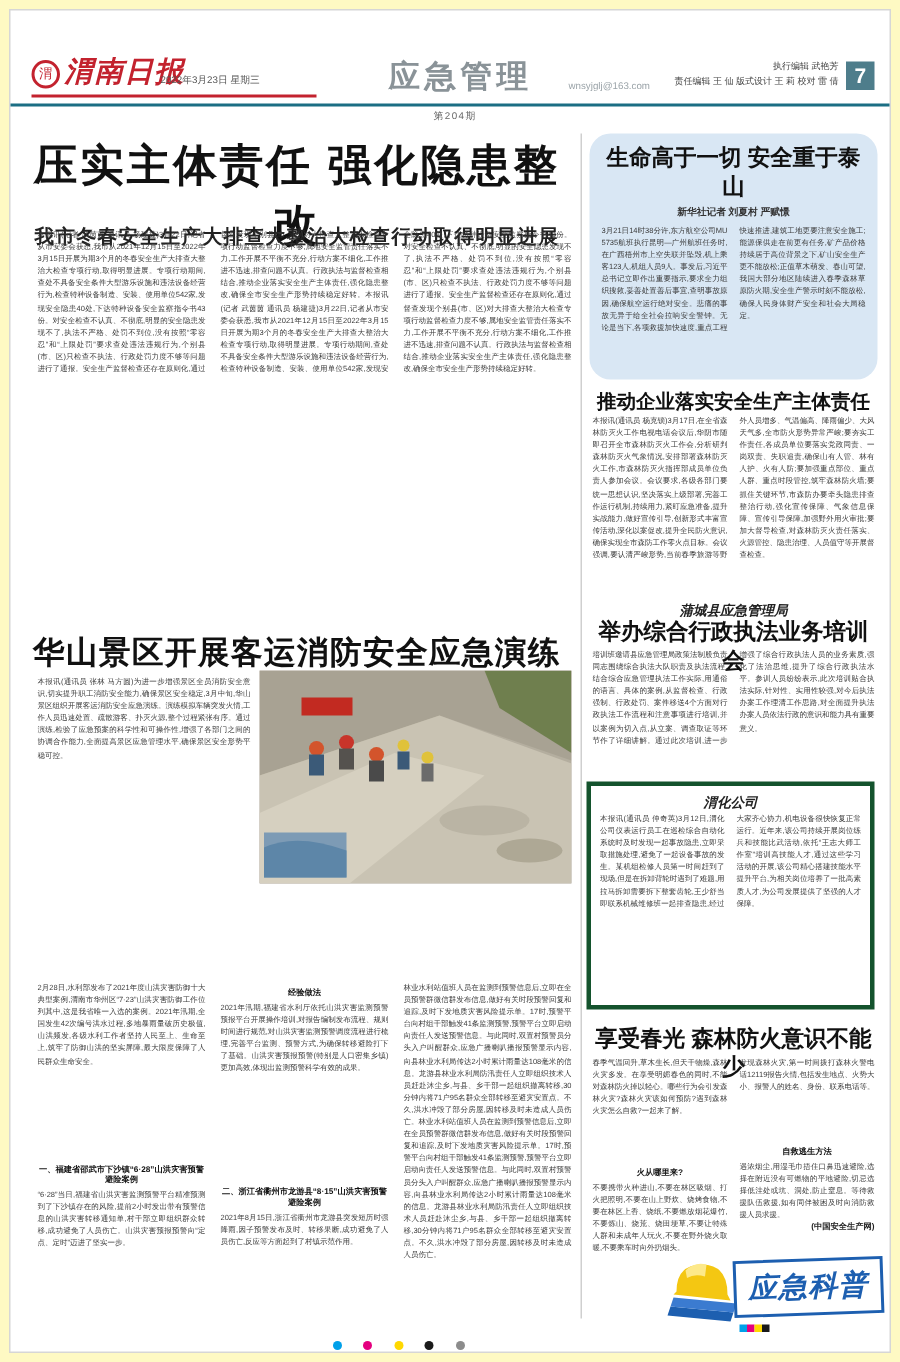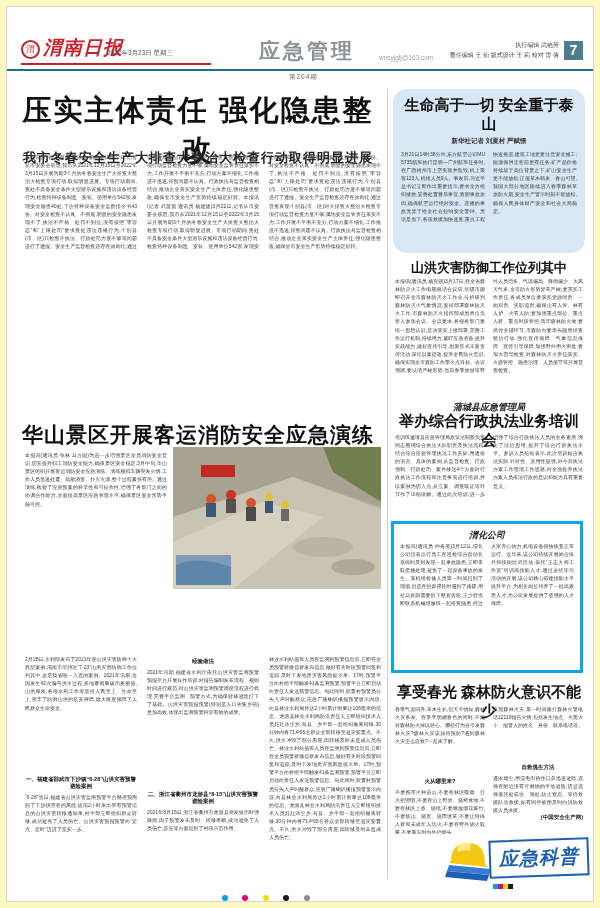--- a/index.html
+++ b/index.html
@@ -27,21 +27,21 @@
   .kicker{font-family:"DejaVu Serif",serif;font-style:italic;font-weight:bold;text-align:center;color:#222;}
   .byline{font-size:6.5px;font-weight:bold;text-align:center;color:#333;}
   
   .body-txt{font-size:5px;line-height:1.62;text-align:justify;color:#3a3a3a;overflow:hidden;word-break:break-all;}
   .cols3{column-count:3;column-gap:10px;}
   .cols2{column-count:2;column-gap:8px;}
   .subhead-s{font-size:5.5px;font-weight:bold;text-align:center;color:#111;margin:3px 0;}
   .credit{font-size:5.5px;font-weight:bold;text-align:right;color:#222;}
   .vdiv{width:1px;background:#cfcfcf;}
   .bluebox{background:#d9e7f4;border-radius:14px;}
-  .redbox{border:3px solid #0ea5e9;background:#fff;}
+  .redbox{border:3px solid #14532d;background:#fff;}
   
   .photo{overflow:hidden;background:#b9b4a8;}
   
   .kepu-text{font-size:19px;font-weight:900;font-style:italic;color:#1d5fb0;letter-spacing:1px;}
   .dots span{display:inline-block;width:6px;height:6px;border-radius:50%;margin:0 5px;}
 </style>
 </head>
 <body>
 <div id="stage">
  <div class="page">
@@ -113,21 +113,21 @@
       <div class="body-txt" style="height:236px;">林业水利站值班人员在监测到预警信息后,立即在全员预警群微信群发布信息,做好有关时段预警回复和追踪,及时下发地质灾害风险提示单。17时,预警平台向村组干部触发41条监测预警,预警平台立即启动向责任人发送预警信息。与此同时,双置村预警员分头入户叫醒群众,应急广播喇叭播报预警显示内容,向县林业水利局传达2小时累计雨量达108毫米的信息。龙游县林业水利局防汛责任人立即组织技术人员赶赴沐尘乡,与县、乡干部一起组织撤离转移,30分钟内将71户95名群众全部转移至避灾安置点。不久,洪水冲毁了部分房屋,因转移及时未造成人员伤亡。林业水利站值班人员在监测到预警信息后,立即在全员预警群微信群发布信息,做好有关时段预警回复和追踪,及时下发地质灾害风险提示单。17时,预警平台向村组干部触发41条监测预警,预警平台立即启动向责任人发送预警信息。与此同时,双置村预警员分头入户叫醒群众,应急广播喇叭播报预警显示内容,向县林业水利局传达2小时累计雨量达108毫米的信息。龙游县林业水利局防汛责任人立即组织技术人员赶赴沐尘乡,与县、乡干部一起组织撤离转移,30分钟内将71户95名群众全部转移至避灾安置点。不久,洪水冲毁了部分房屋,因转移及时未造成人员伤亡。</div>
     </div>
   </div>
 
   <div class="abs bluebox" style="left:386px;top:82px;width:192px;height:164px;padding:7px 8px;box-sizing:border-box;">
     <div class="h-rail" style="font-size:15px;">生命高于一切 安全重于泰山</div>
     <div class="byline" style="margin:3px 0 4px;">新华社记者 刘夏村 严赋憬</div>
     <div class="body-txt cols2" style="height:116px;">3月21日14时38分许,东方航空公司MU5735航班执行昆明—广州航班任务时,在广西梧州市上空失联并坠毁,机上乘客123人,机组人员9人。事发后,习近平总书记立即作出重要指示,要求全力组织搜救,妥善处置善后事宜,查明事故原因,确保航空运行绝对安全。悲痛的事故无异于给全社会拉响安全警钟。无论是当下,各项救援加快速度,重点工程快速推进,建筑工地更要注意安全施工;能源保供走在前更有任务,矿产品价格持续居于高位背景之下,矿山安全生产更不能放松;正值草木萌发、春山可望,我国大部分地区陆续进入春季森林草原防火期,安全生产警示时刻不能放松,确保人民身体财产安全和社会大局稳定。</div>
   </div>
 
-  <div class="abs h-rail" style="left:386px;top:252px;width:192px;font-size:13px;">山洪灾害防御工作位列其中</div>
+  <div class="abs h-rail" style="left:386px;top:252px;width:192px;font-size:13px;">推动企业落实安全生产主体责任</div>
   <div class="abs body-txt cols2" style="left:388px;top:270px;width:188px;height:118px;">本报讯(通讯员 杨克锁)3月17日,在全省森林防灭火工作电视电话会议后,华阴市随即召开全市森林防灭火工作会,分析研判森林防灭火气象情况,安排部署森林防灭火工作,市森林防灭火指挥部成员单位负责人参加会议。会议要求,各级各部门要统一思想认识,坚决落实上级部署,完善工作运行机制,持续用力,紧盯应急准备,提升实战能力,做好宣传引导,创新形式丰富宣传活动,深化以案促改,提升全民防火意识,确保实现全市森防工作零火点目标。会议强调,要认清严峻形势,当前春季旅游等野外人员增多、气温偏高、降雨偏少、大风天气多,全市防火形势异常严峻;要夯实工作责任,各成员单位要落实党政同责、一岗双责、失职追责,确保山有人管、林有人护、火有人防;要加强重点部位、重点人群、重点时段管控,筑牢森林防火墙;要抓住关键环节,市森防办要牵头隐患排查整治行动,强化宣传保障、气象信息保障、宣传引导保障,加强野外用火审批;要加大督导检查,对森林防灭火责任落实、火源管控、隐患治理、人员值守等开展督查检查。</div>
 
   <div class="abs kicker" style="left:386px;top:394px;width:192px;font-size:9px;">蒲城县应急管理局</div>
   <div class="abs h-rail" style="left:386px;top:405px;width:192px;font-size:15px;">举办综合行政执法业务培训会</div>
   <div class="abs body-txt cols2" style="left:388px;top:426px;width:188px;height:82px;">培训班邀请县应急管理局政策法制股负责同志围绕综合执法大队职责及执法流程,结合综合应急管理执法工作实际,用通俗的语言、具体的案例,从监督检查、行政强制、行政处罚、案件移送4个方面对行政执法工作流程和注意事项进行培训,并以案例为切入点,从立案、调查取证等环节作了详细讲解。通过此次培训,进一步增强了综合行政执法人员的业务素质,强化了法治思维,提升了综合行政执法水平。参训人员纷纷表示,此次培训贴合执法实际,针对性、实用性较强,对今后执法办案工作理清工作思路,对全面提升执法办案人员依法行政的意识和能力具有重要意义。</div>
 
   <div class="abs redbox" style="left:384px;top:514px;width:192px;height:152px;padding:5px 6px;box-sizing:border-box;">
     <div class="kicker" style="font-size:9px;">渭化公司</div>
     <div class="body-txt cols2" style="height:108px;">本报讯(通讯员 仲奇英)3月12日,渭化公司仪表运行员工在巡检综合自动化系统时及时发现一起事故隐患,立即采取措施处理,避免了一起设备事故的发生。某机组检修人员第一时间赶到了现场,但是在拆卸背轮时遇到了难题,用拉马拆卸需要拆下整套齿轮,王少舒当即联系机械维修班一起排查隐患,经过大家齐心协力,机电设备很快恢复正常运行。近年来,该公司持续开展岗位练兵和技能比武活动,依托“王志大师工作室”培训高技能人才,通过这些学习活动的开展,该公司精心搭建技能水平提升平台,为相关岗位培养了一批高素质人才,为公司发展提供了坚强的人才保障。</div>
   </div>

